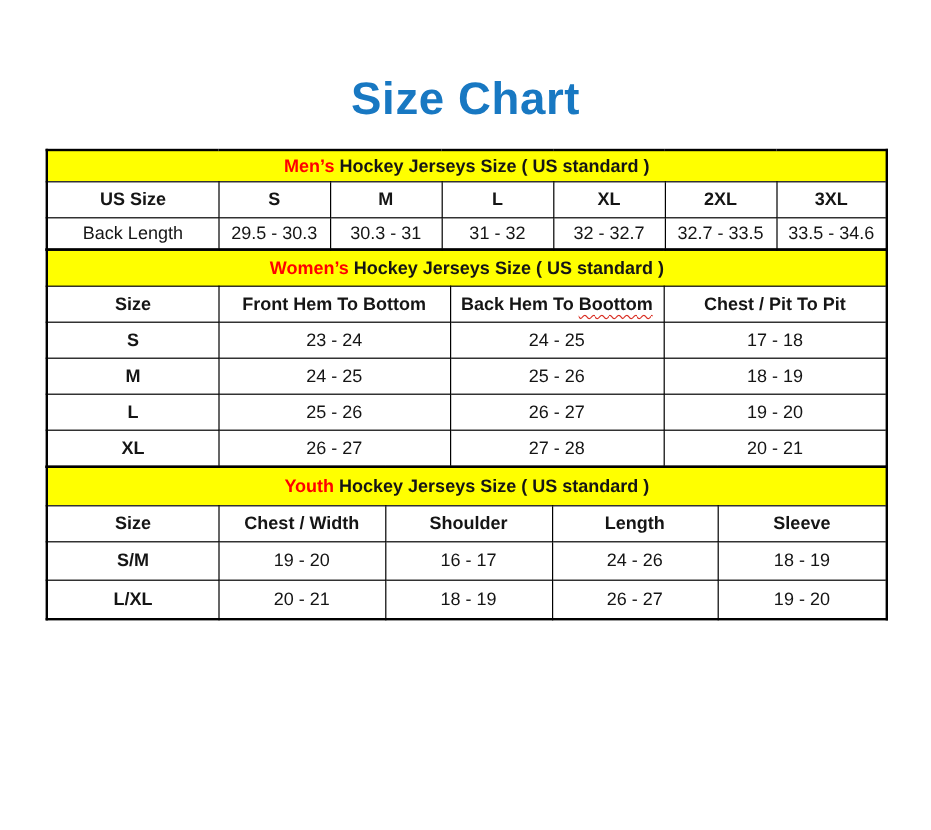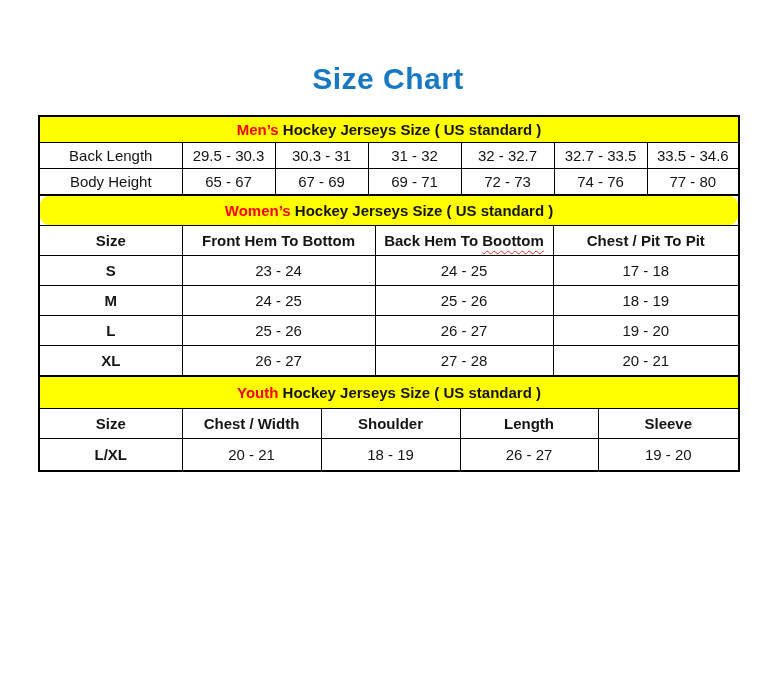--- a/index.html
+++ b/index.html
@@ -11,21 +11,21 @@
   *{box-sizing:border-box;}
   html,body{margin:0;padding:0;}
   body{
     width:776px;height:692px;background:#ffffff;
     font-family:"Liberation Sans", sans-serif;color:#151515;
     overflow:hidden;
   }
   .page-title{
     margin:62px 0 0 0;
     text-align:center;
-    font-size:30px;
+    font-size:38px;
     font-weight:bold;
     color:var(--title-blue,#1878C2);
     letter-spacing:0.5px;
   }
   table.size-table{
     border-collapse:collapse;
     table-layout:fixed;
     width:700px;
     margin-left:38px;
     border:2px solid var(--border-black,#000);
@@ -45,21 +45,21 @@
   .band-cell{
     background:var(--band-yellow,#FFFF00);
     font-weight:bold;
     font-size:16px;
     padding:7px 2px 8px 2px;
     border:2px solid var(--border-black,#000);
   }
   .band-accent{color:var(--accent-red,#FF0000);}
   .size-table th{font-weight:bold;padding:5px 2px;}
   .mens-table td{padding:3px 2px;margin-top:29px;}
-  .womens-table td,.womens-table th{padding:5px 2px;border-radius:13px;}
+  .womens-table td,.womens-table th{padding:5px 2px;}
   .youth-table td{padding:6px 2px;}
   .youth-table th{padding:5px 2px;}
   td.size-label{font-weight:bold;}
   .squiggle{
     text-decoration:underline;
     text-decoration-style:wavy;
     text-decoration-color:#D93025;
     text-decoration-thickness:1px;
     text-underline-offset:4px;
   }
@@ -77,36 +77,36 @@
       <col style="width:93px">
     <col style="width:93px">
       <col style="width:93px">
       <col style="width:92px">
   </colgroup>
   <tbody>
       <tr>
     <td colspan="7" class="band-cell"><span class="band-accent">Men’s</span><span> Hockey Jerseys Size ( US standard )</span></td>
   </tr>
   <tr>
+    <th>US Size</th>
+    <th>S</th>
+    <th>M</th>
+    <th>L</th>
+    <th>XL</th>
+    <th>2XL</th>
+    <th>3XL</th>
+  </tr>
+  <tr>
     <td>Back Length</td>
     <td>29.5 - 30.3</td>
     <td>30.3 - 31</td>
     <td>31 - 32</td>
     <td>32 - 32.7</td>
     <td>32.7 - 33.5</td>
     <td>33.5 - 34.6</td>
-  </tr>
-  <tr>
-    <td>Body Height</td>
-    <td>65 - 67</td>
-    <td>67 - 69</td>
-    <td>69 - 71</td>
-    <td>72 - 73</td>
-    <td>74 - 76</td>
-    <td>77 - 80</td>
   </tr>
 </tbody>
   </table>
 
 <table class="size-table womens-table stacked">
   <colgroup>
     <col style="width:143px">
       <col style="width:193px">
       <col style="width:178px">
       <col style="width:186px">
@@ -161,20 +161,27 @@
     <td colspan="5" class="band-cell"><span class="band-accent">Youth</span><span> Hockey Jerseys Size ( US standard )</span></td>
   </tr>
   <tr>
     <th>Size</th>
     <th>Chest / Width</th>
     <th>Shoulder</th>
     <th>Length</th>
     <th>Sleeve</th>
   </tr>
   <tr>
+    <td class="size-label">S/M</td>
+    <td>19 - 20</td>
+    <td>16 - 17</td>
+    <td>24 - 26</td>
+    <td>18 - 19</td>
+  </tr>
+  <tr>
     <td class="size-label">L/XL</td>
     <td>20 - 21</td>
     <td>18 - 19</td>
     <td>26 - 27</td>
     <td>19 - 20</td>
   </tr>
 </tbody>
   </table>
 
 </body></html>

